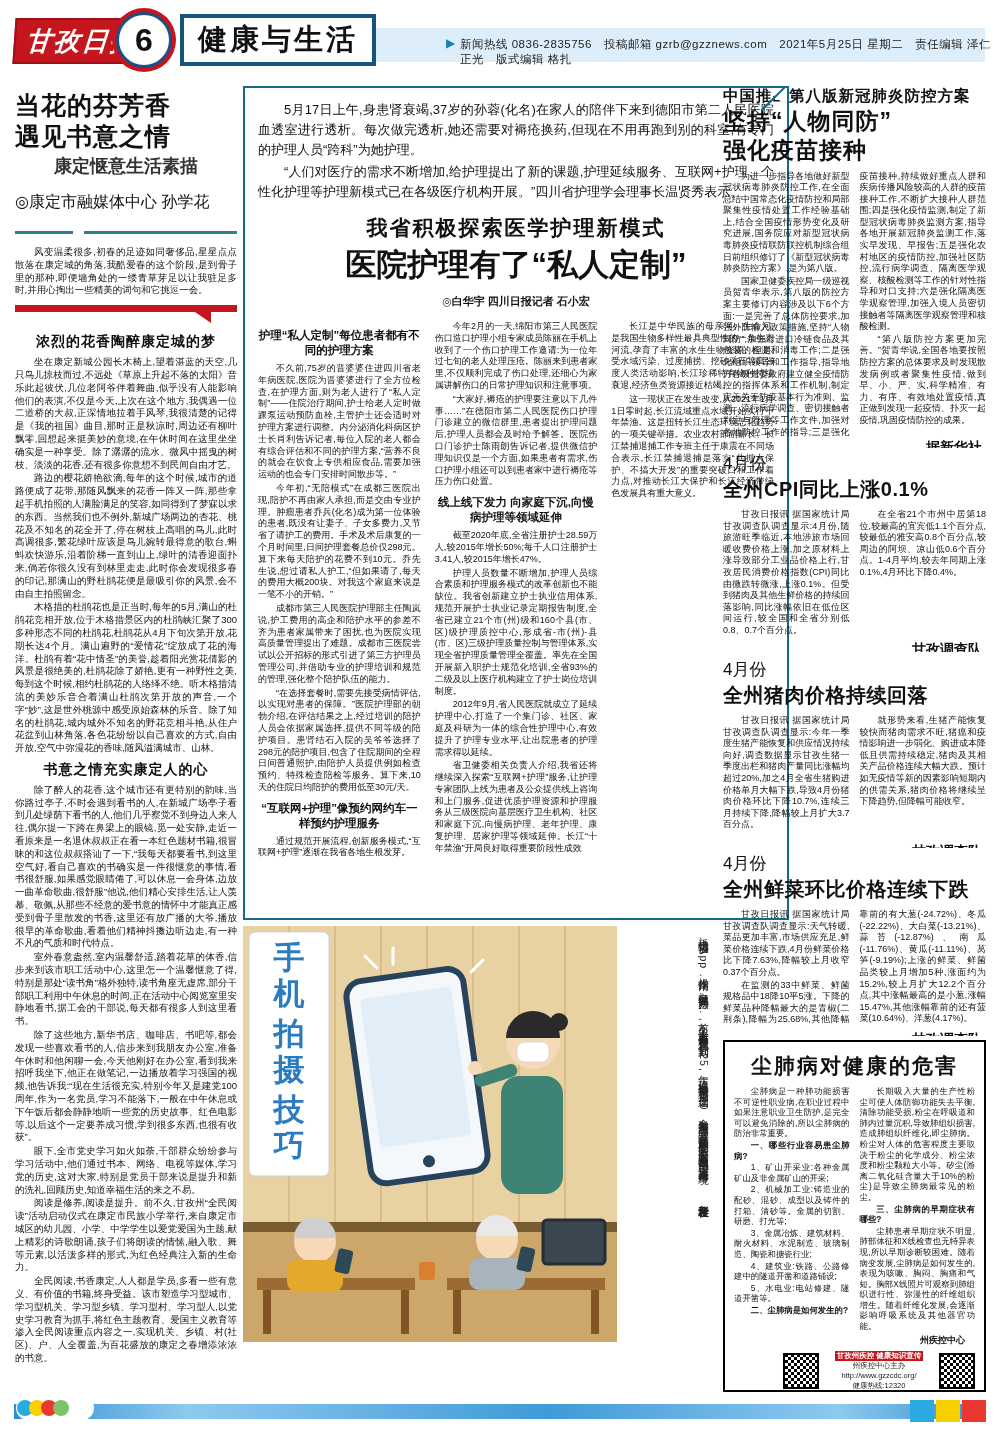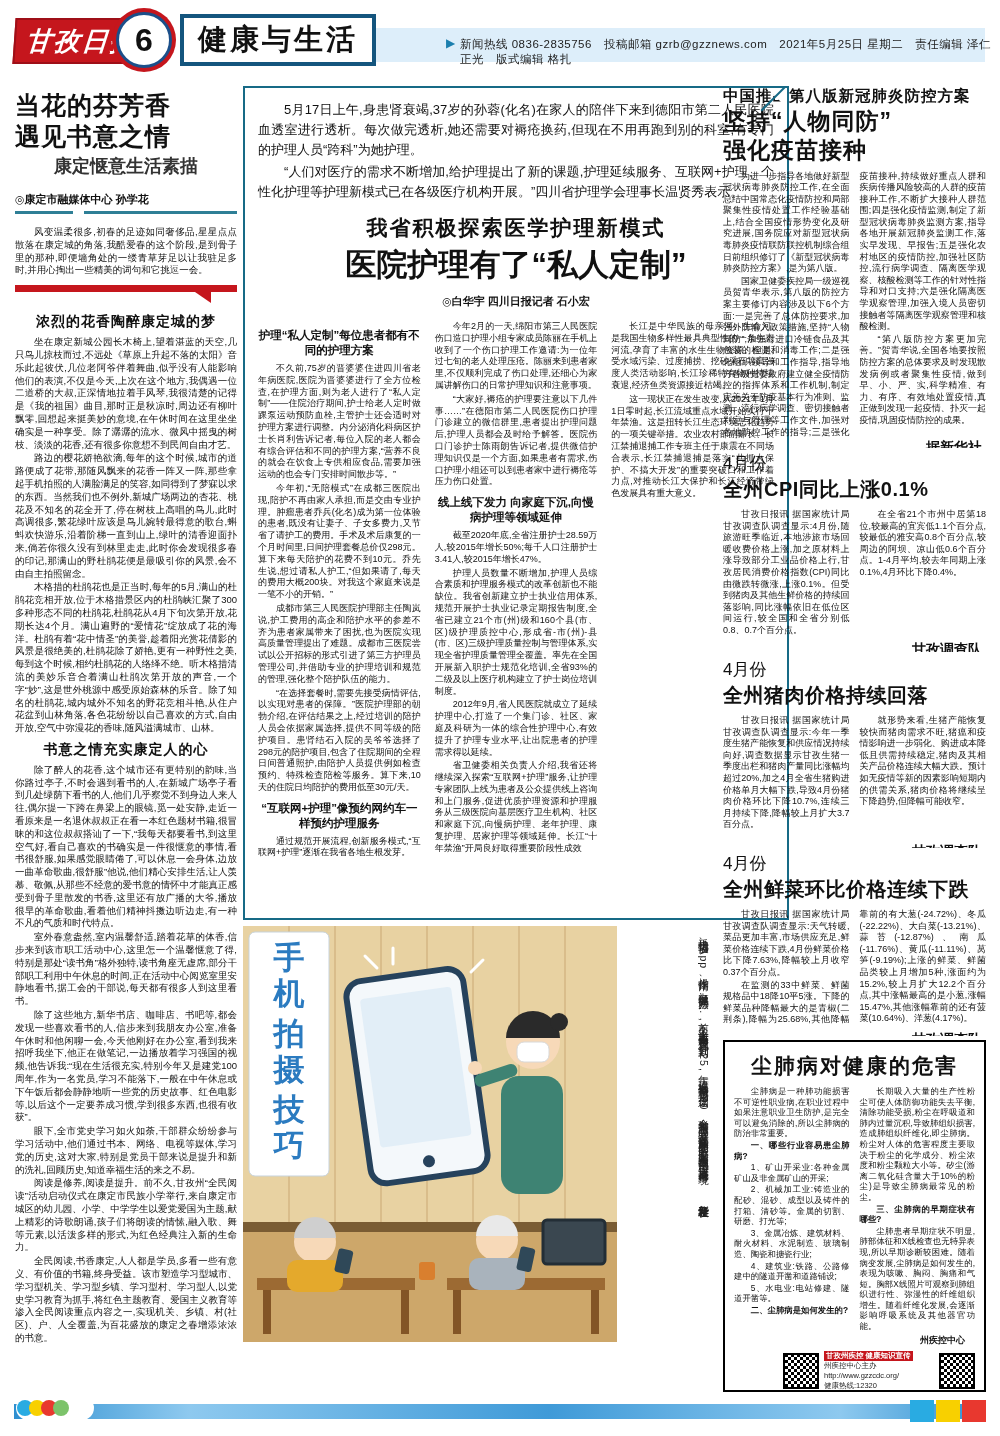--- a/index.html
+++ b/index.html
@@ -21,21 +21,21 @@
   #section-box{position:absolute;left:180px;top:2px;height:52px;background:#fff;
                border:4px solid #14557e;padding:4px 14px;display:flex;align-items:center;
                font-size:29px;font-weight:bold;letter-spacing:3px;z-index:2}
   #info-marker{position:absolute;left:446px;top:24px;color:#1b7fae;font-size:12px}
   #info-text{position:absolute;left:460px;top:25px;font-size:11.5px;color:#222;letter-spacing:.5px}
 
   
   #left-col{position:absolute;left:15px;top:90px;width:222px;height:1296px;overflow:hidden}
   .lt-title{font-size:25px;font-weight:bold;line-height:1.22;letter-spacing:1px}
   .lt-sub{font-size:18px;font-weight:bold;color:#333;text-align:center;margin:3px 0 14px}
-  .lt-author{font-size:11px;font-weight:bold;margin-bottom:4px}
+  .lt-author{font-size:16px;font-weight:normal;margin-bottom:18px}
   .author-rule{height:3px;margin-bottom:12px;
     background:linear-gradient(90deg,#2e7f96 0 26%,#fff 26% 31%,#2e7f96 31% 100%)}
   .lt-intro{font-size:13px;line-height:20px;text-indent:2em;text-align:justify;margin-bottom:10px}
   .red-divider{position:relative;height:24px;margin:4px 0 8px}
   .red-divider .bar{position:absolute;left:0;top:4px;width:100%;height:7px;background:#c5161d}
   .red-divider .notch{position:absolute;right:26px;top:11px;width:0;height:0;
     border-left:16px solid transparent;border-top:11px solid #c5161d}
   #left-col h4{font-size:14px;text-align:center;margin:6px 0 5px;letter-spacing:1px}
   #left-col p{font-size:9.5px;line-height:12.8px;text-indent:2em;text-align:justify;margin-bottom:1px}
 
@@ -83,21 +83,21 @@
   #dust .r-body{height:246px}
   #dust .r-body p{font-size:8.4px;line-height:10.6px}
   #dust .r-body p.bold{font-weight:bold}
   .dust-sign{font-size:9px;font-weight:bold;text-align:right;padding-right:10px;margin-top:2px}
   .qr-row{display:flex;align-items:center;justify-content:flex-end;gap:5px;margin-top:4px}
   .qr{width:36px;height:36px;flex:none;
       background:
        repeating-linear-gradient(0deg,#000 0 3px,#fff 3px 6px),
        repeating-linear-gradient(90deg,#000 0 3px,#fff 3px 6px);
       background-blend-mode:difference;border:2px solid #000}
-  .qr-text{font-size:7.5px;line-height:10px;color:#222;width:110px}
+  .qr-text{font-size:7.5px;line-height:10px;text-align:center;color:#222;width:110px}
   .qr-text .t1{font-weight:bold;background:#c5161d;color:#fff;padding:0 2px;display:inline-block}
 
   
   #footer-bar{position:absolute;left:14px;top:1404px;width:972px;height:15px;
               background:linear-gradient(90deg,#2e8fd0,#8ec9ef 18%,#3f9ad8 55%,#8ec9ef 85%,#2e8fd0)}
   #footer-logo{position:absolute;left:16px;top:1396px;width:78px;height:24px;background:#fff;
                border-radius:12px;display:flex;align-items:center;padding-left:5px;z-index:2}
   #footer-logo span{width:16px;height:16px;border-radius:50%;margin-left:-4px;display:block}
   #footer-blocks{position:absolute;right:14px;top:1400px;display:flex;gap:2px;z-index:2}
   #footer-blocks span{width:24px;height:22px;display:block}

